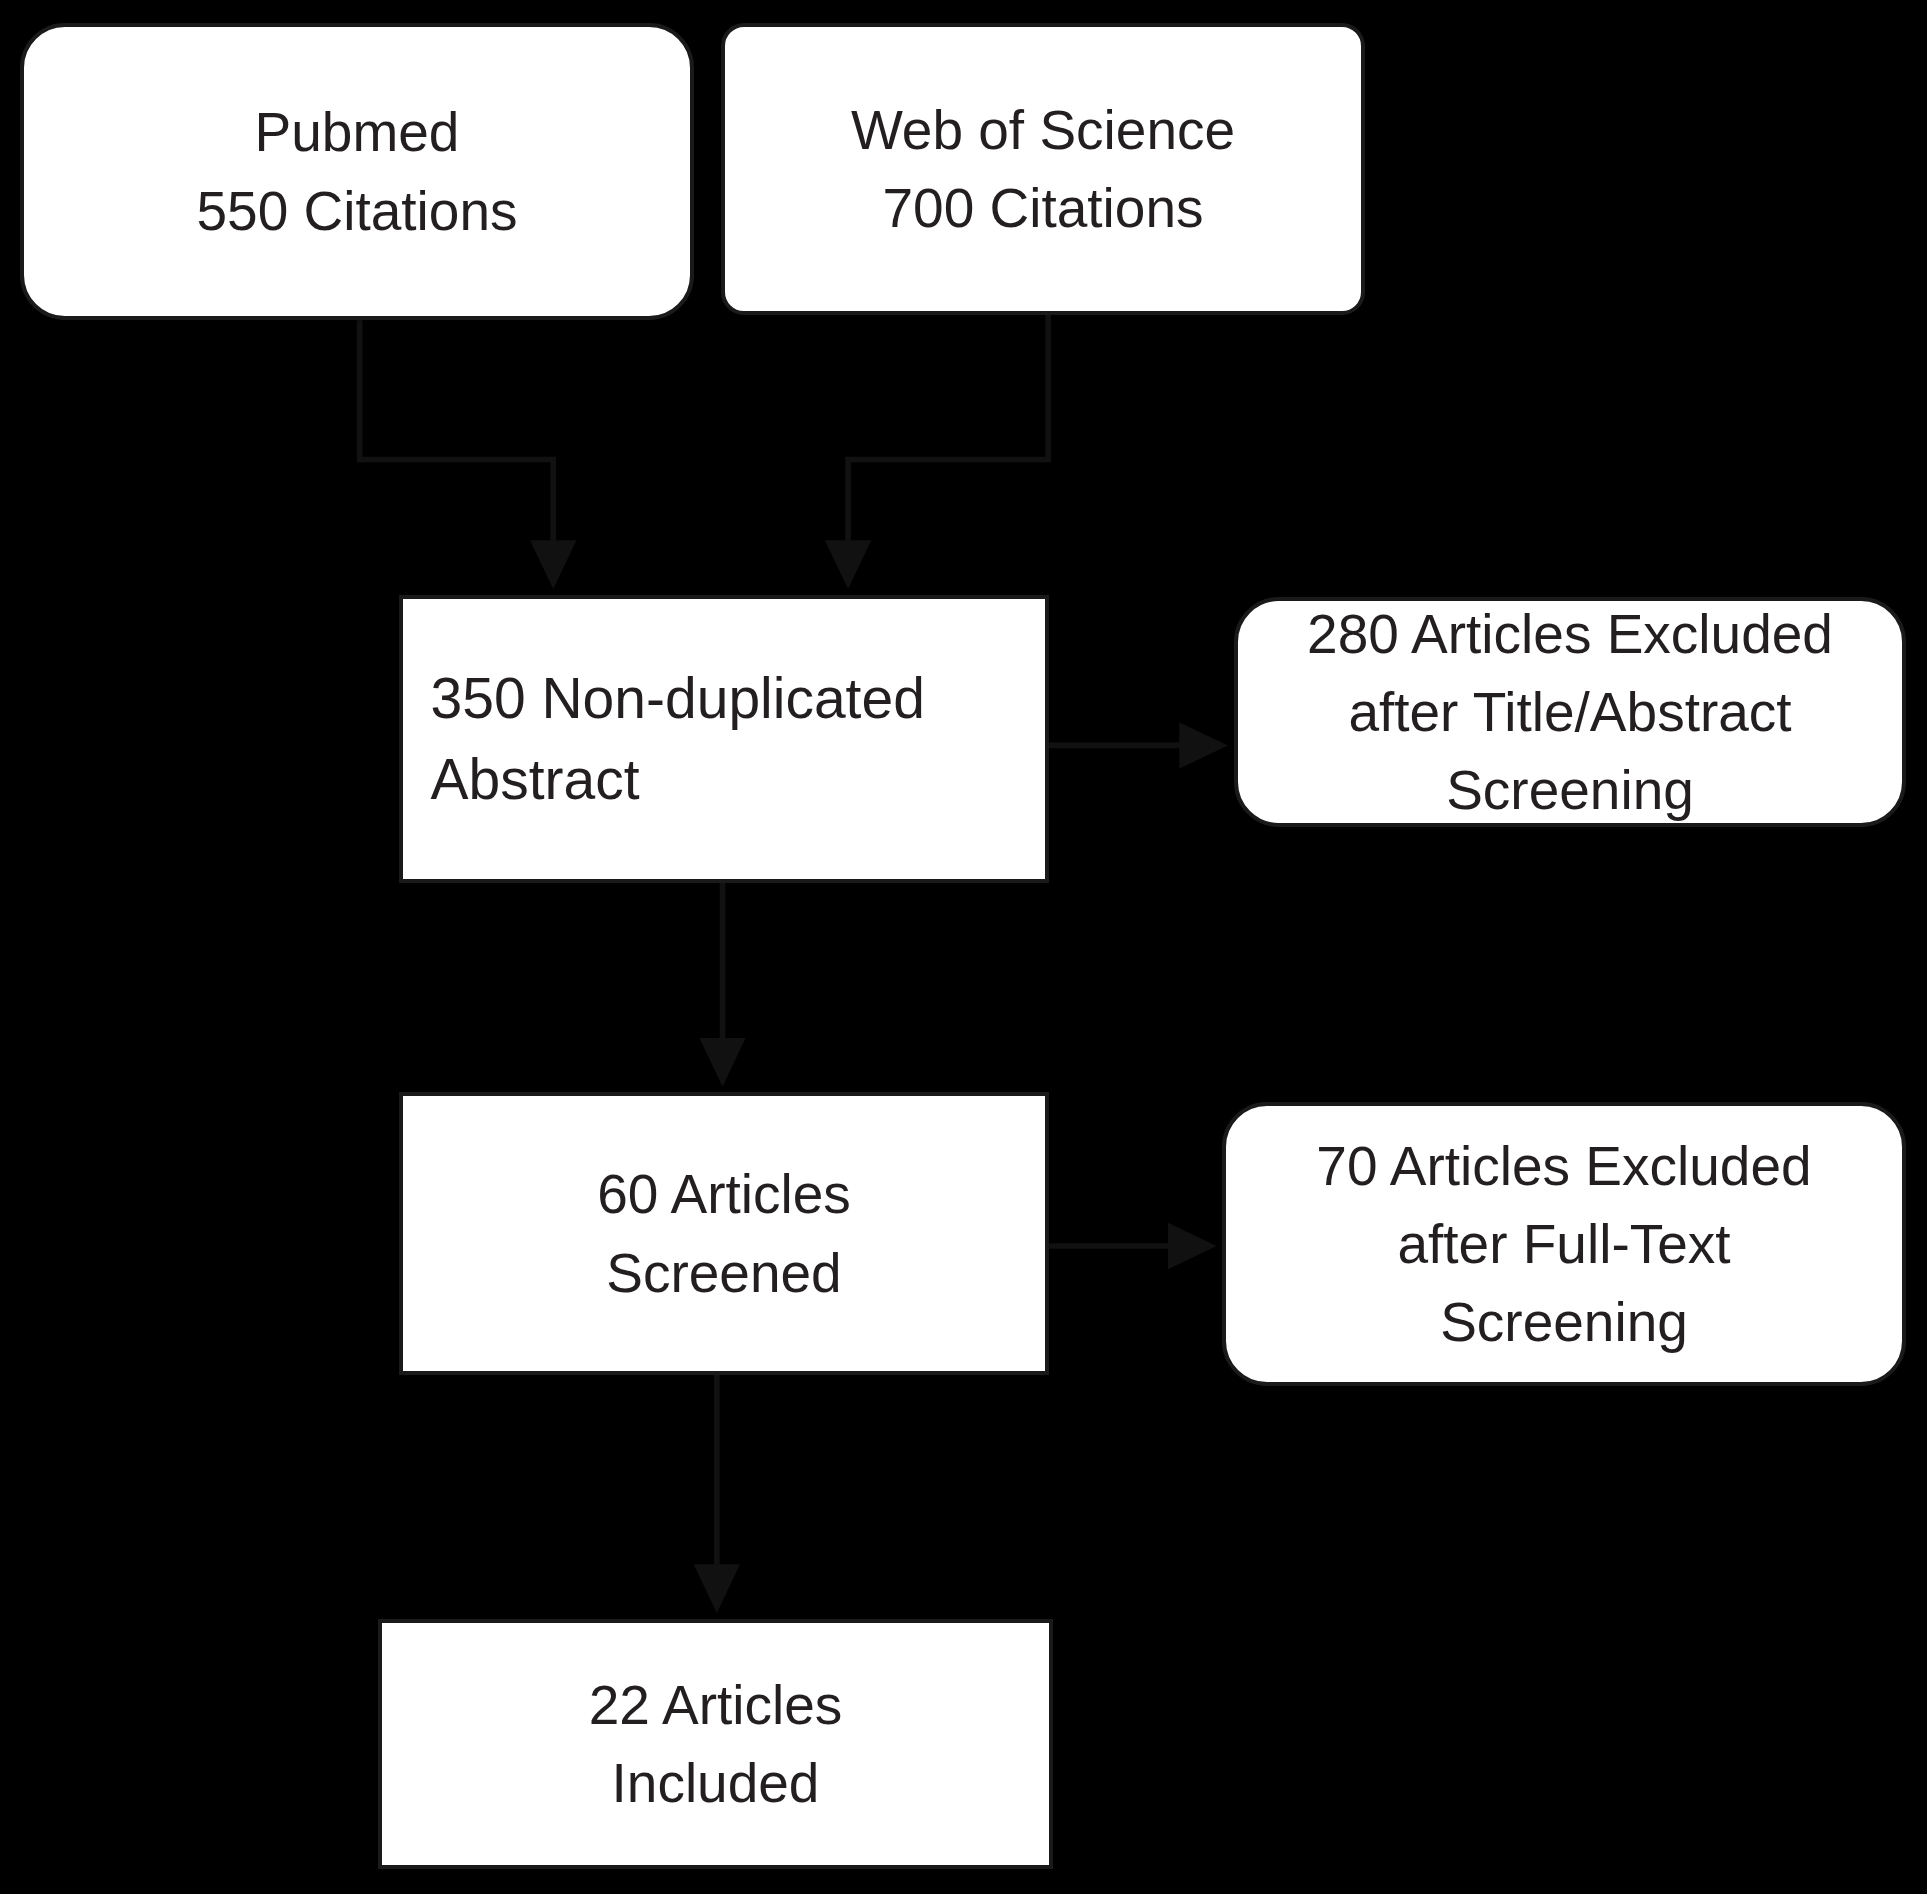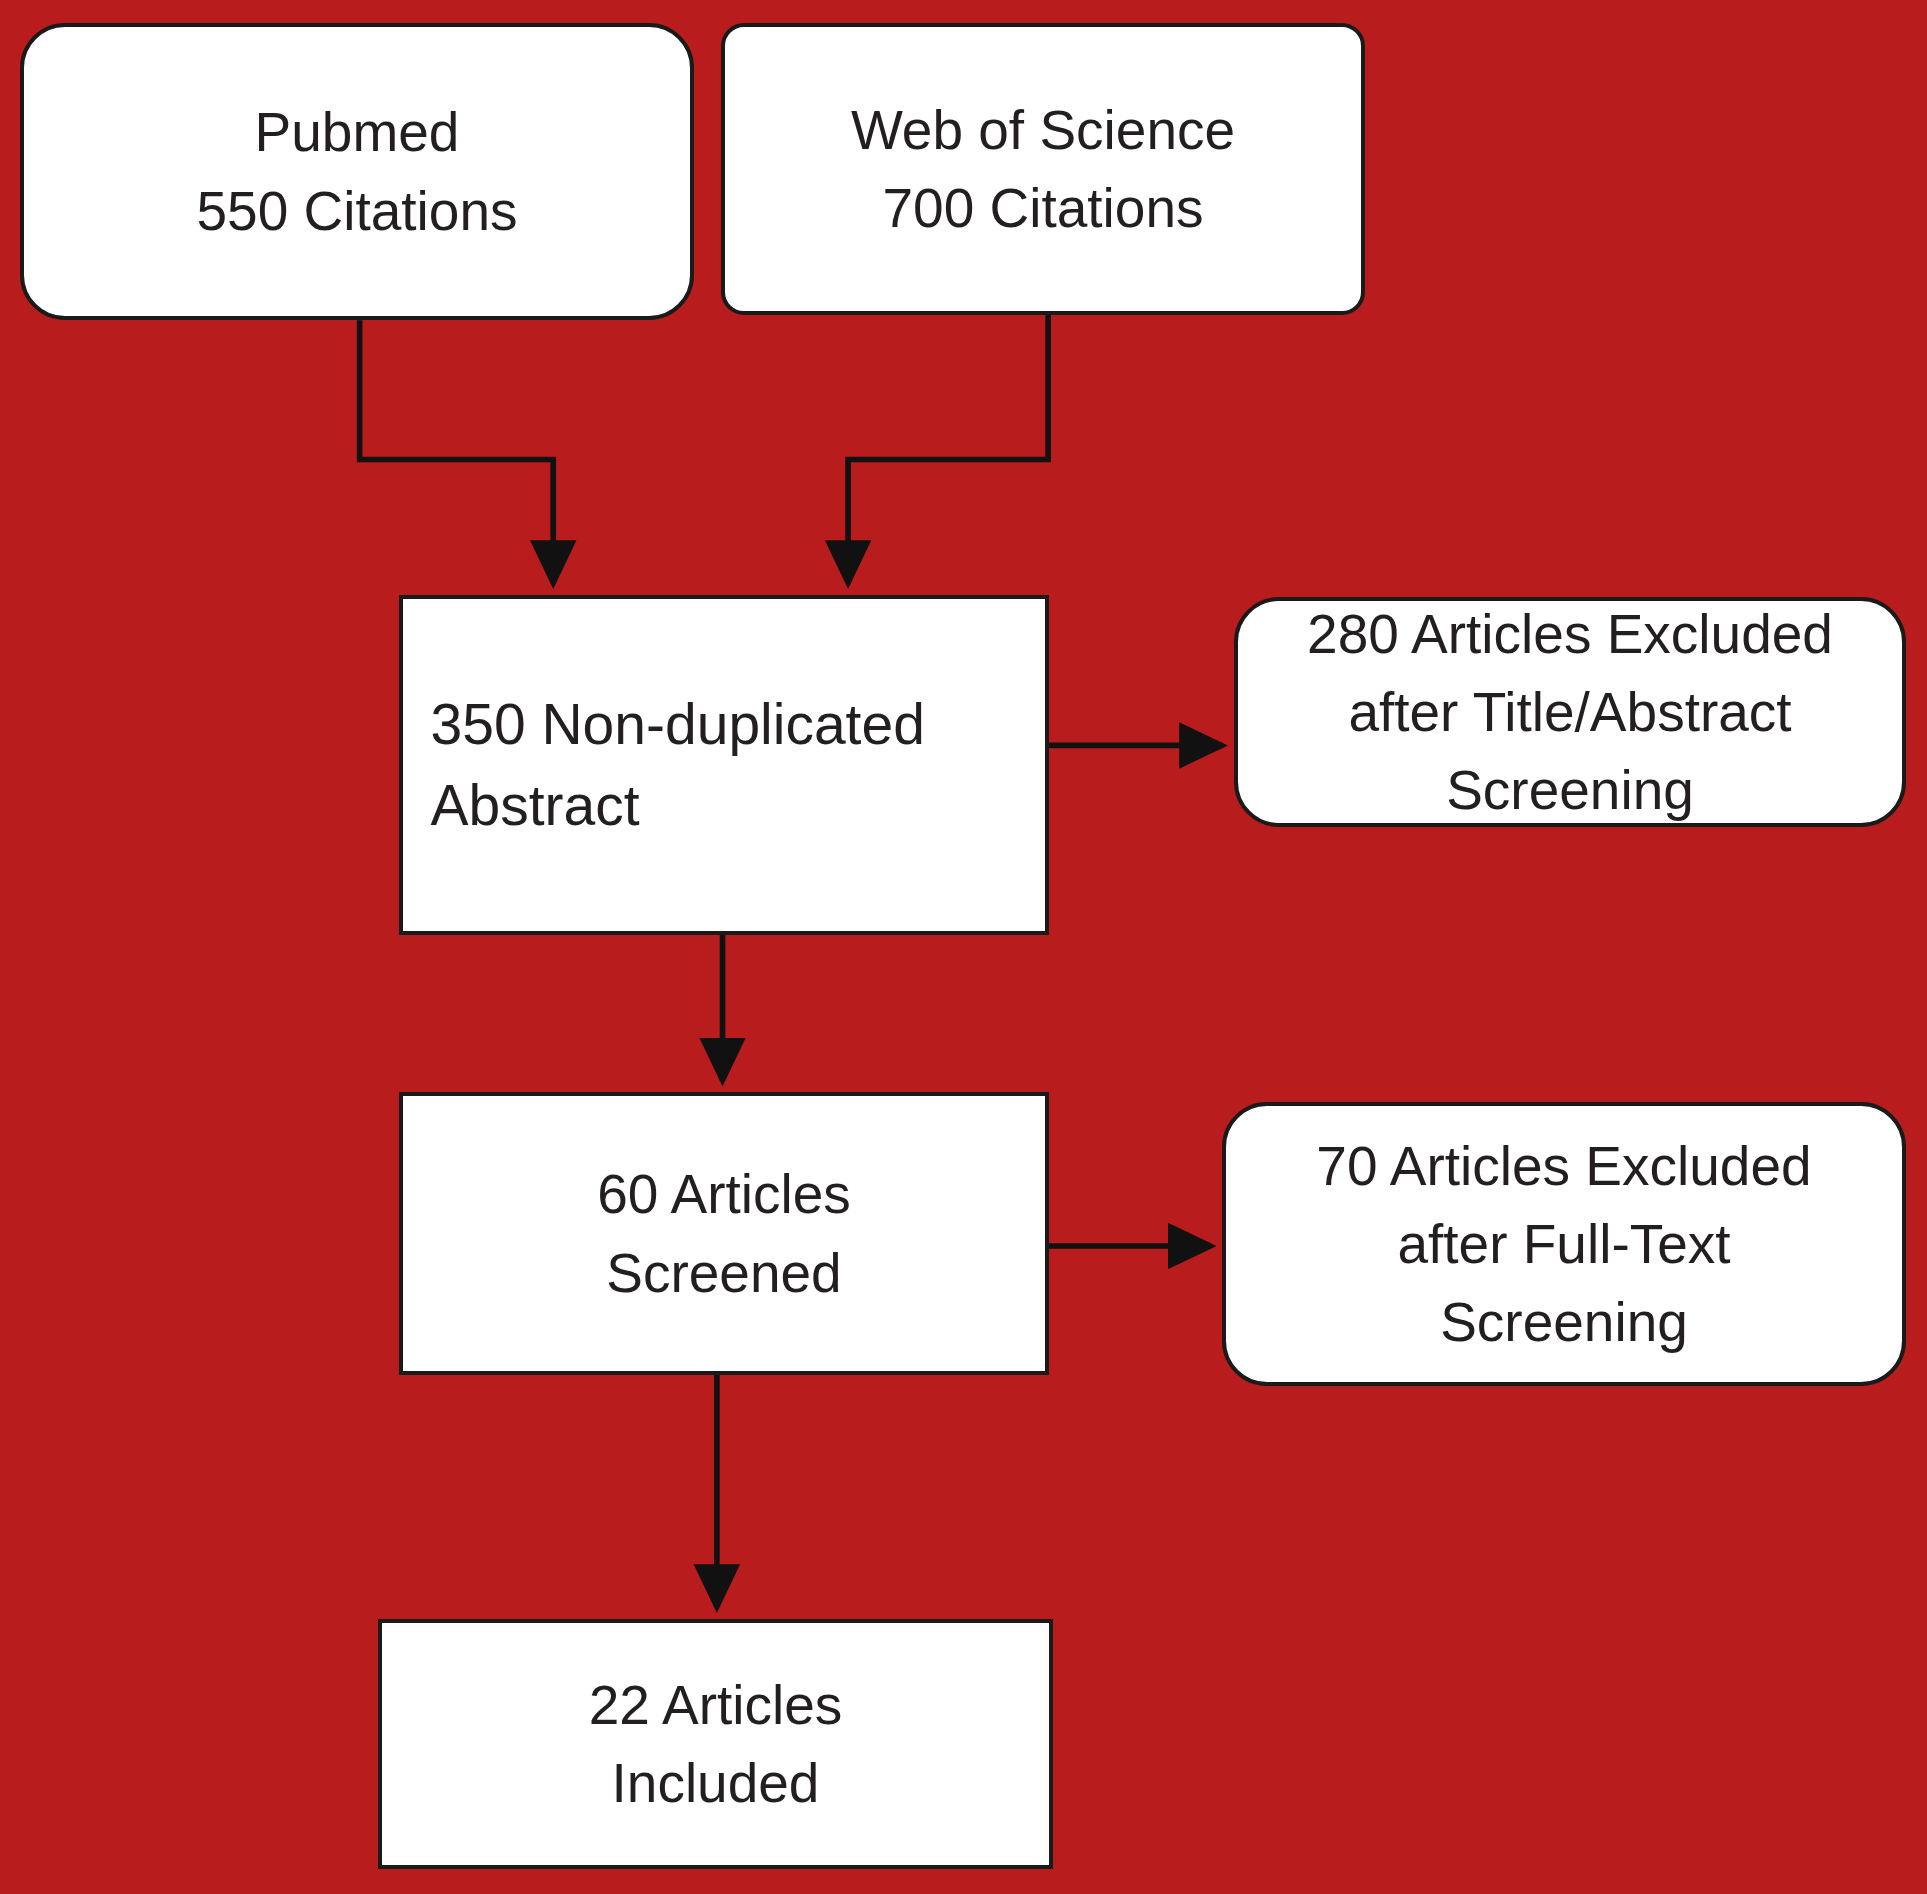--- a/index.html
+++ b/index.html
@@ -7,21 +7,21 @@
     padding: 0;
     background: #ffffff;
   }
   body {
     font-family: "Liberation Sans", sans-serif;
   }
   #diagram-root {
     position: relative;
     width: 1927px;
     height: 1895px;
-    background: #b91c1c;
+    background: #000000;
     overflow: hidden;
   }
   #flow-svg {
     position: absolute;
     left: 0;
     top: 0;
     width: 1927px;
     height: 1895px;
   }
   .node {
@@ -46,21 +46,21 @@
   .node .line {
     display: block;
     white-space: nowrap;
   }
   .align-center { align-items: center; text-align: center; }
   .align-left   { align-items: flex-start; text-align: left; padding-left: 27.5px; }
 
   
   #node-pubmed        { left: 20px;   top: 23px;   width: 674px; height: 297px; }
   #node-wos           { left: 721px;  top: 23px;   width: 644px; height: 292px; border-radius: 23px; }
-  #node-nonduplicated { left: 399px;  top: 595px;  width: 650px; height: 340px; }
+  #node-nonduplicated { left: 399px;  top: 595px;  width: 650px; height: 288px; }
   #node-excluded-ta   { left: 1234px; top: 597px;  width: 672px; height: 230px; }
   #node-screened      { left: 399px;  top: 1092px; width: 650px; height: 283px; align-items: center; }
   #node-excluded-ft   { left: 1222px; top: 1102px; width: 684px; height: 284px; }
   #node-included      { left: 378px;  top: 1619px; width: 675px; height: 250px; text-align: center; }
 
   #node-nonduplicated .line { font-size: 57px; }
 </style>
 </head>
 <body>
 

